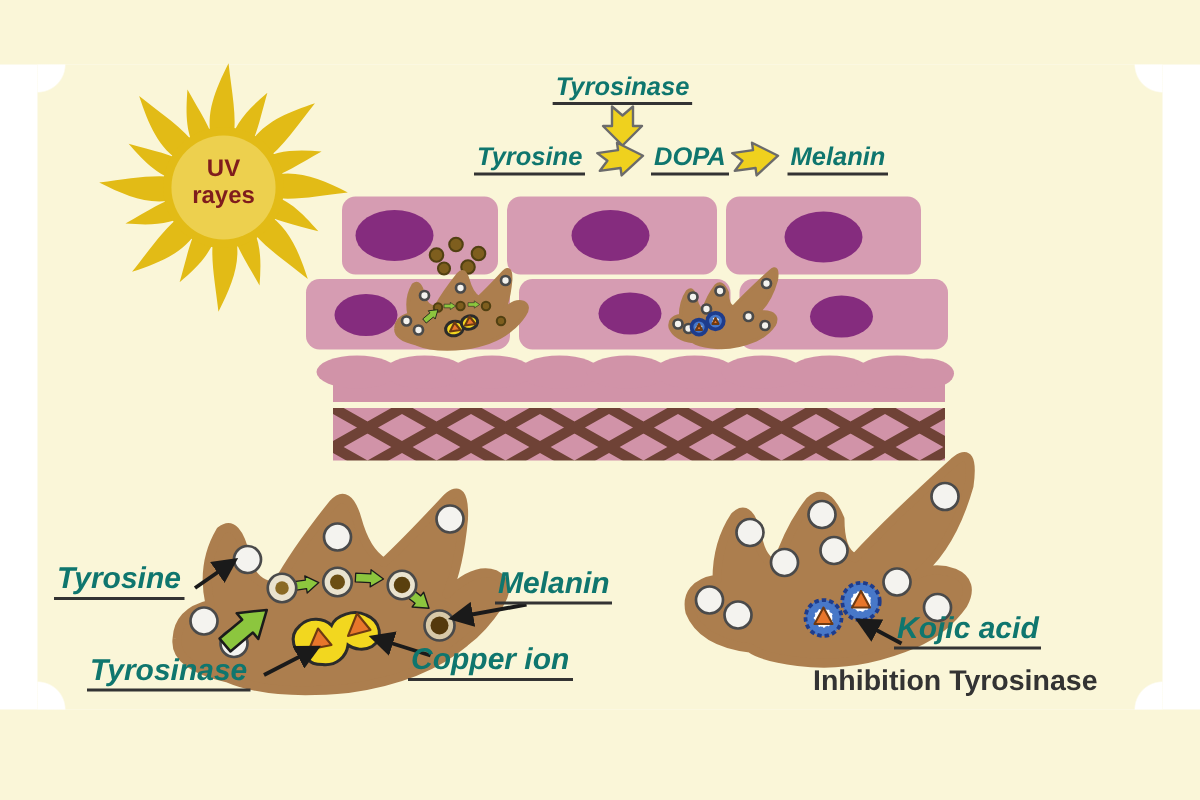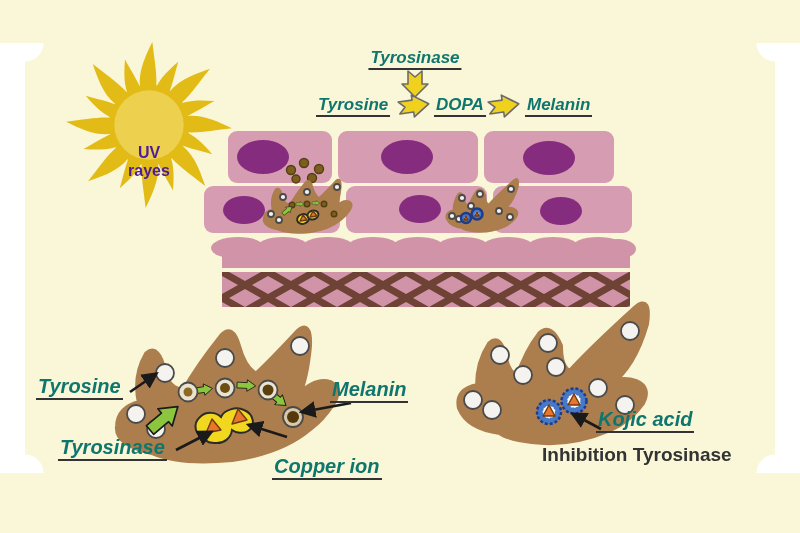--- a/index.html
+++ b/index.html
@@ -18,21 +18,21 @@
     background-size:40px 40px;background-repeat:no-repeat;
     background-position:top left,top right,bottom left,bottom right;}
   svg#diagram{position:absolute;left:0;top:0;}
   .lbl{position:absolute;font-weight:bold;font-style:italic;color:#0f766e;line-height:1.05;
        border-bottom:2.5px solid #333;padding:0 2px 1px 2px;white-space:nowrap;}
   .lbl.sz-top{font-size:17px;}
   .lbl.sz-big{font-size:20px;}
   .plain{position:absolute;font-weight:bold;font-style:normal;color:#333;
          font-size:19px;white-space:nowrap;}
   #uv-label{position:absolute;left:149px;top:104px;transform:translateX(-50%);
-      color:#4c1d95;font-weight:bold;font-size:16px;text-align:center;line-height:1.15;margin-top:40px;}
+      color:#7f1d1d;font-weight:bold;font-size:16px;text-align:center;line-height:1.15;}
   .ctr{transform:translateX(-50%);}
   
   .pink{fill:var(--cell_pink,#D69CB2);}
   .purple{fill:var(--nucleus_purple,#852C7E);}
   .brown{fill:var(--melanocyte_brown,#AC7E4E);stroke:var(--melanocyte_brown,#AC7E4E);
          stroke-width:6;stroke-linejoin:round;}
   .dermis{fill:var(--dermis_pink,#D193A8);}
   .wdot{fill:#F4F3EF;stroke:#4A4A4A;stroke-width:1.8;}
   .gran{fill:#7E5E1E;stroke:#514012;stroke-width:1.4;}
   .pv{fill:#EAE3CF;stroke:#4A4A4A;stroke-width:1.8;}
@@ -261,15 +261,15 @@
 <div class="lbl sz-top" style="left:525px;top:96px;">Melanin</div>
 
 <div id="uv-label">
   <div>UV</div>
   <div>rayes</div>
 </div>
 
 <div class="lbl sz-big" style="left:36px;top:376px;">Tyrosine</div>
 <div class="lbl sz-big" style="left:330px;top:379px;">Melanin</div>
 <div class="lbl sz-big" style="left:58px;top:437px;">Tyrosinase</div>
-<div class="lbl sz-big" style="left:272px;top:430px;margin-top:26px;">Copper ion</div>
+<div class="lbl sz-big" style="left:272px;top:430px;">Copper ion</div>
 <div class="lbl sz-big" style="left:596px;top:409px;">Kojic acid</div>
 <div class="plain" style="left:542px;top:444px;">Inhibition Tyrosinase</div>
 
 </body></html>

